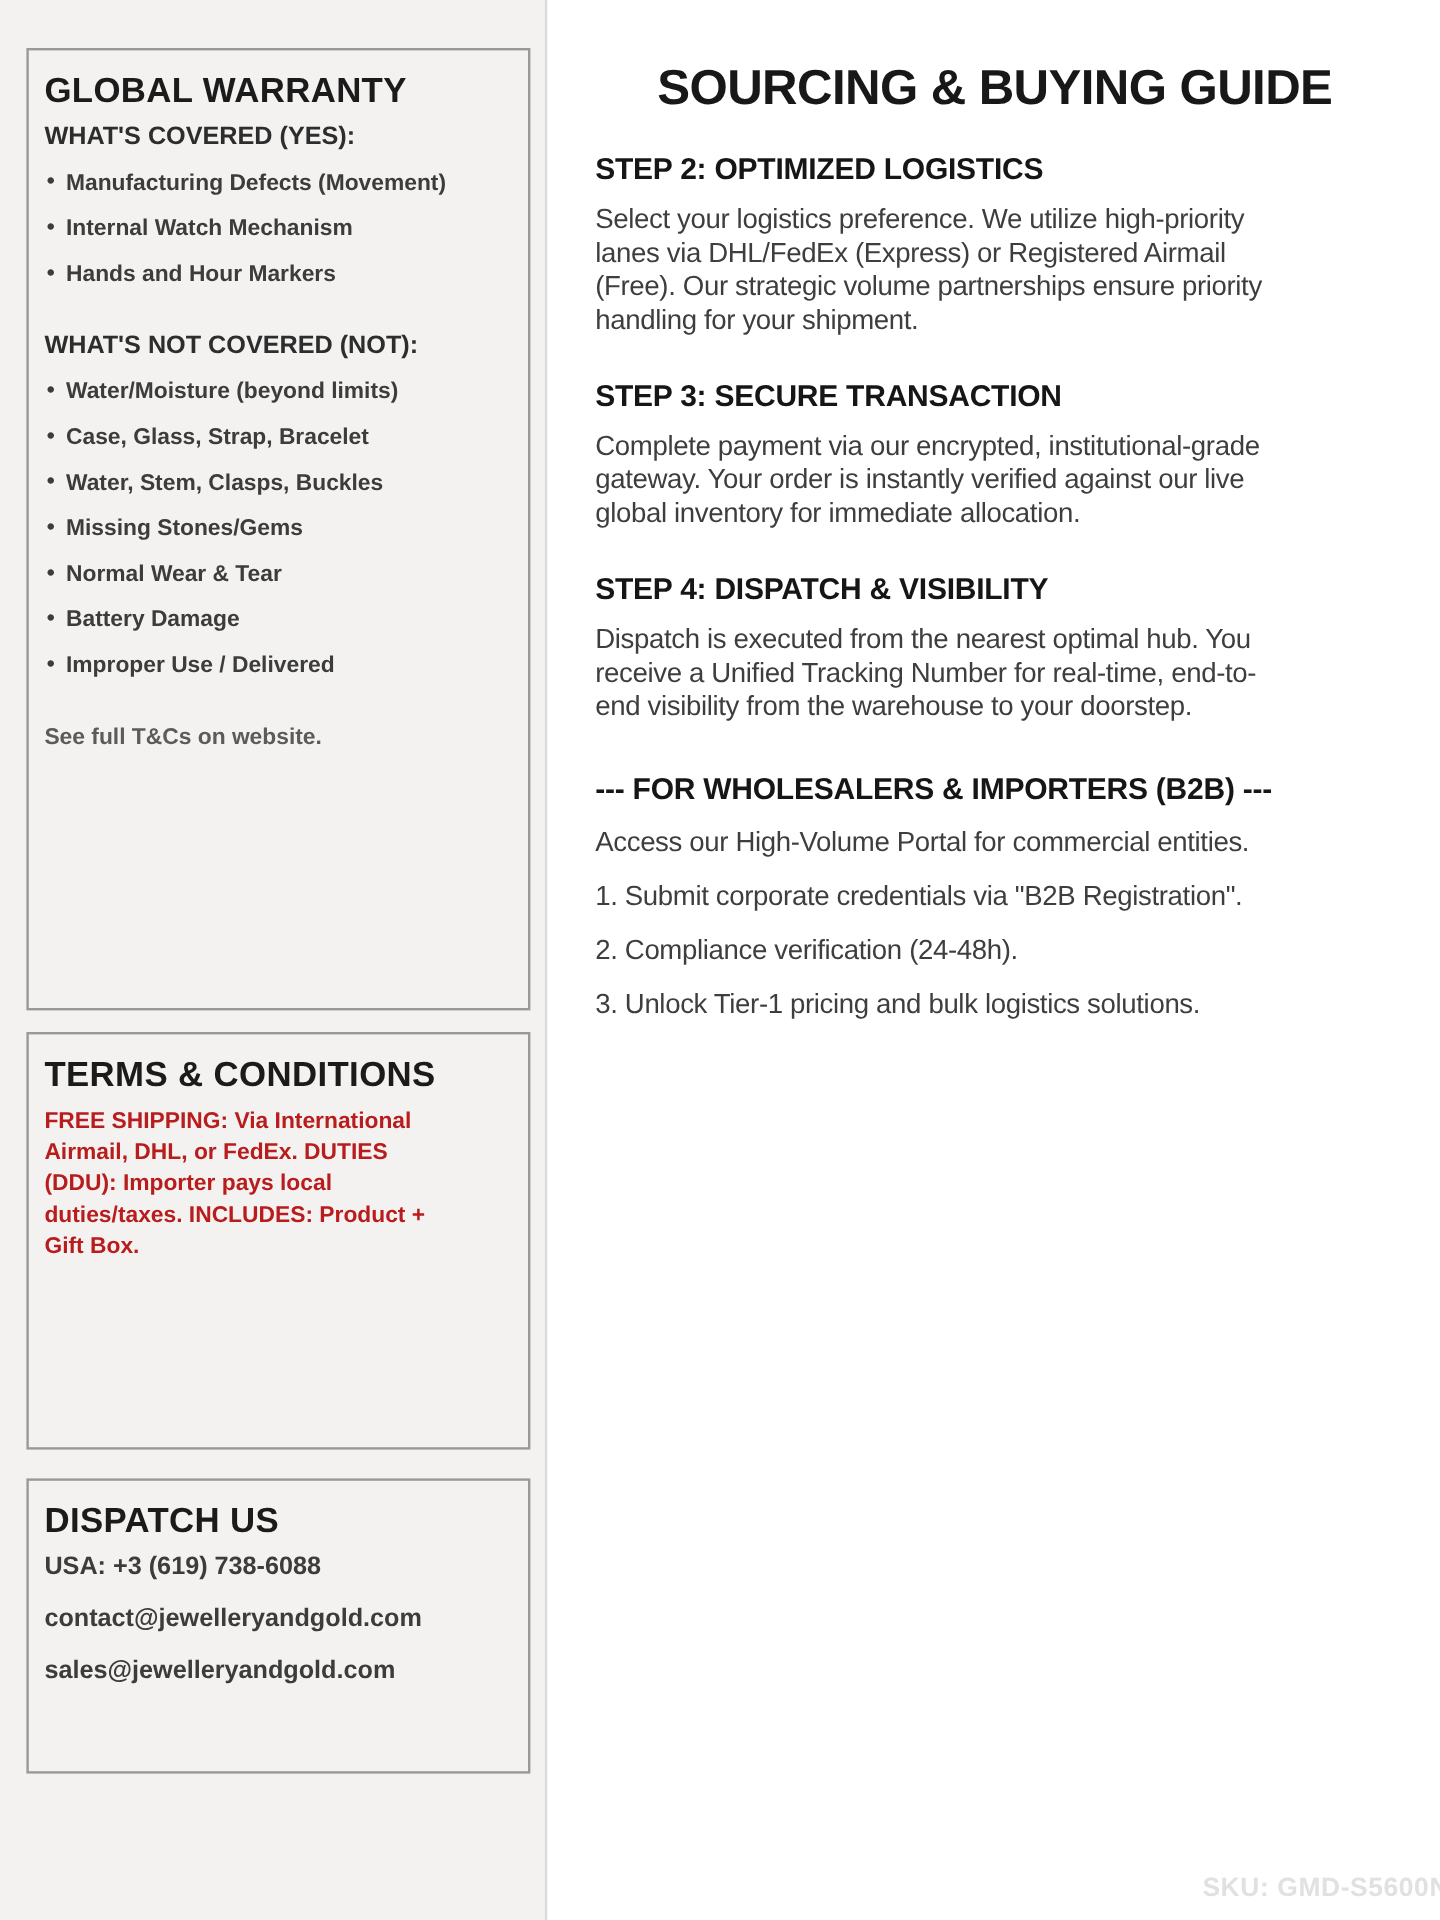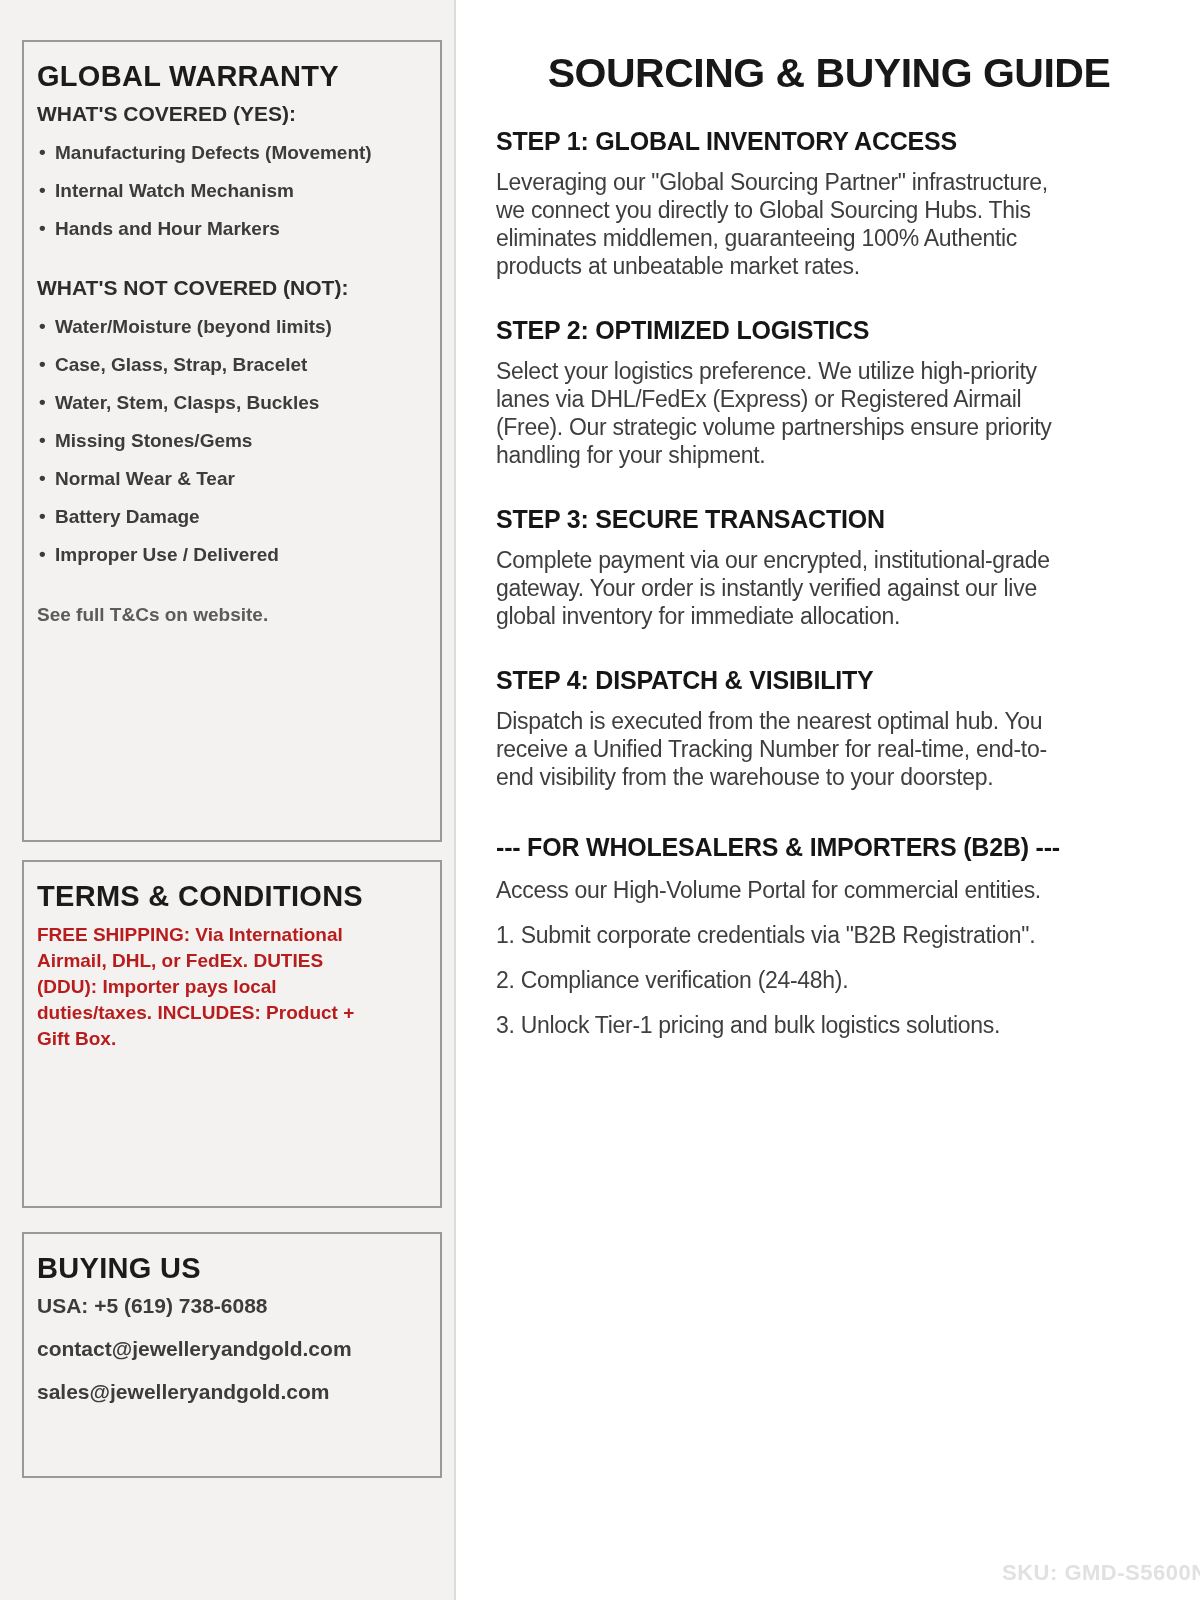--- a/index.html
+++ b/index.html
@@ -117,36 +117,32 @@
       </ul>
       <div class="side-footnote">See full T&amp;Cs on website.</div>
     </div>
 
     <div class="side-box box-terms">
       <div class="side-title">TERMS &amp; CONDITIONS</div>
       <div class="side-para">FREE SHIPPING: Via International Airmail, DHL, or FedEx.  DUTIES (DDU): Importer pays local duties/taxes.  INCLUDES: Product + Gift Box.</div>
     </div>
 
     <div class="side-box box-contact">
-      <div class="side-title">BUYING US</div>
-      <div class="contact-line">USA: +5 (619) 738-6088</div>
+      <div class="side-title">DISPATCH US</div>
+      <div class="contact-line">USA: +3 (619) 738-6088</div>
       <div class="contact-line">contact@jewelleryandgold.com</div>
       <div class="contact-line">sales@jewelleryandgold.com</div>
     </div>
 
   </div>
 
   <div class="main">
     <h1 class="main-title">SOURCING &amp; BUYING GUIDE</h1>
 
     <div class="main-content">
-      <div class="step">
-        <h2>STEP 1: GLOBAL INVENTORY ACCESS</h2>
-        <p>Leveraging our "Global Sourcing Partner" infrastructure, we connect you directly to Global Sourcing Hubs. This eliminates middlemen, guaranteeing 100% Authentic products at unbeatable market rates.</p>
-      </div>
       <div class="step">
         <h2>STEP 2: OPTIMIZED LOGISTICS</h2>
         <p>Select your logistics preference. We utilize high-priority lanes via DHL/FedEx (Express) or Registered Airmail (Free). Our strategic volume partnerships ensure priority handling for your shipment.</p>
       </div>
       <div class="step">
         <h2>STEP 3: SECURE TRANSACTION</h2>
         <p>Complete payment via our encrypted, institutional-grade gateway. Your order is instantly verified against our live global inventory for immediate allocation.</p>
       </div>
       <div class="step">
         <h2>STEP 4: DISPATCH &amp; VISIBILITY</h2>

